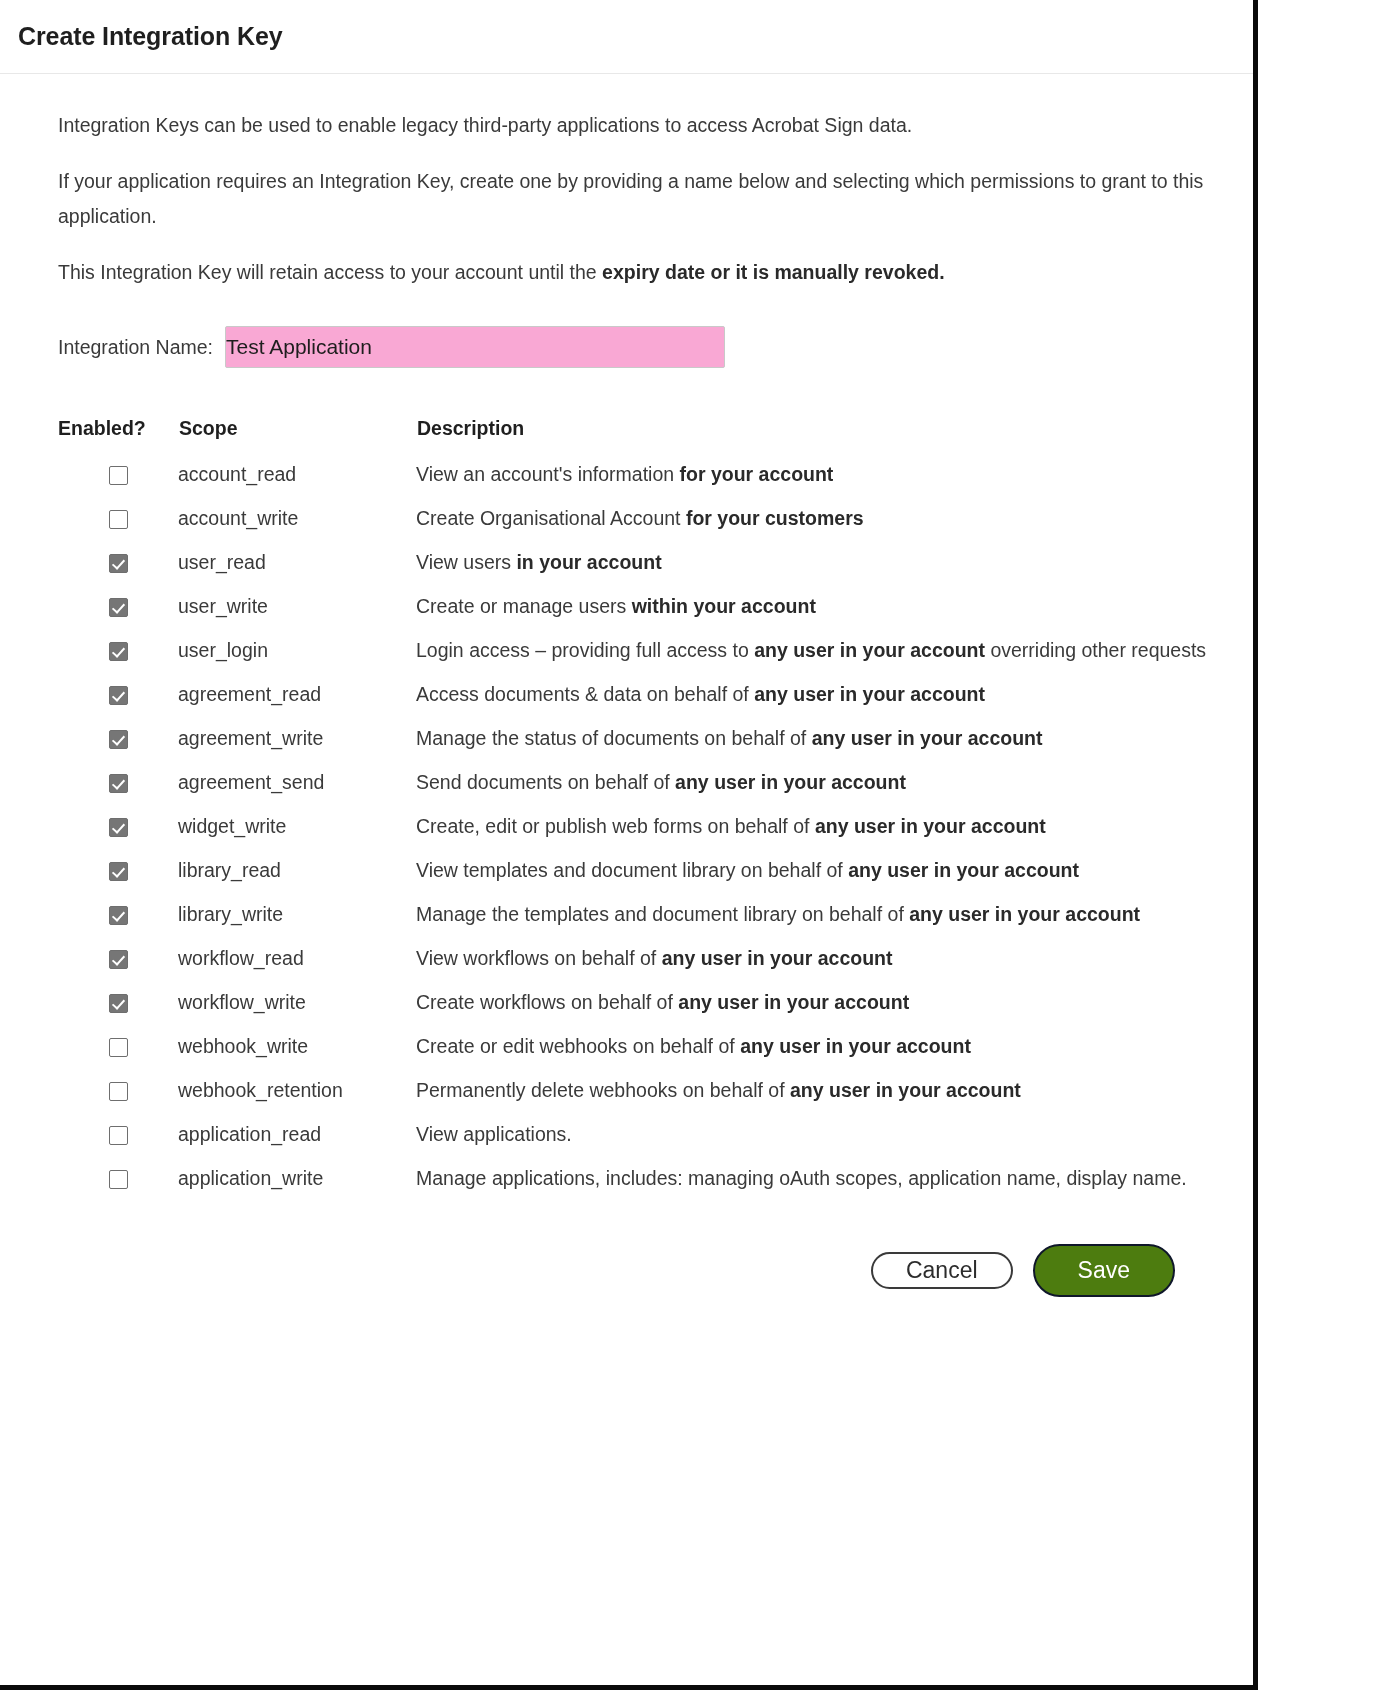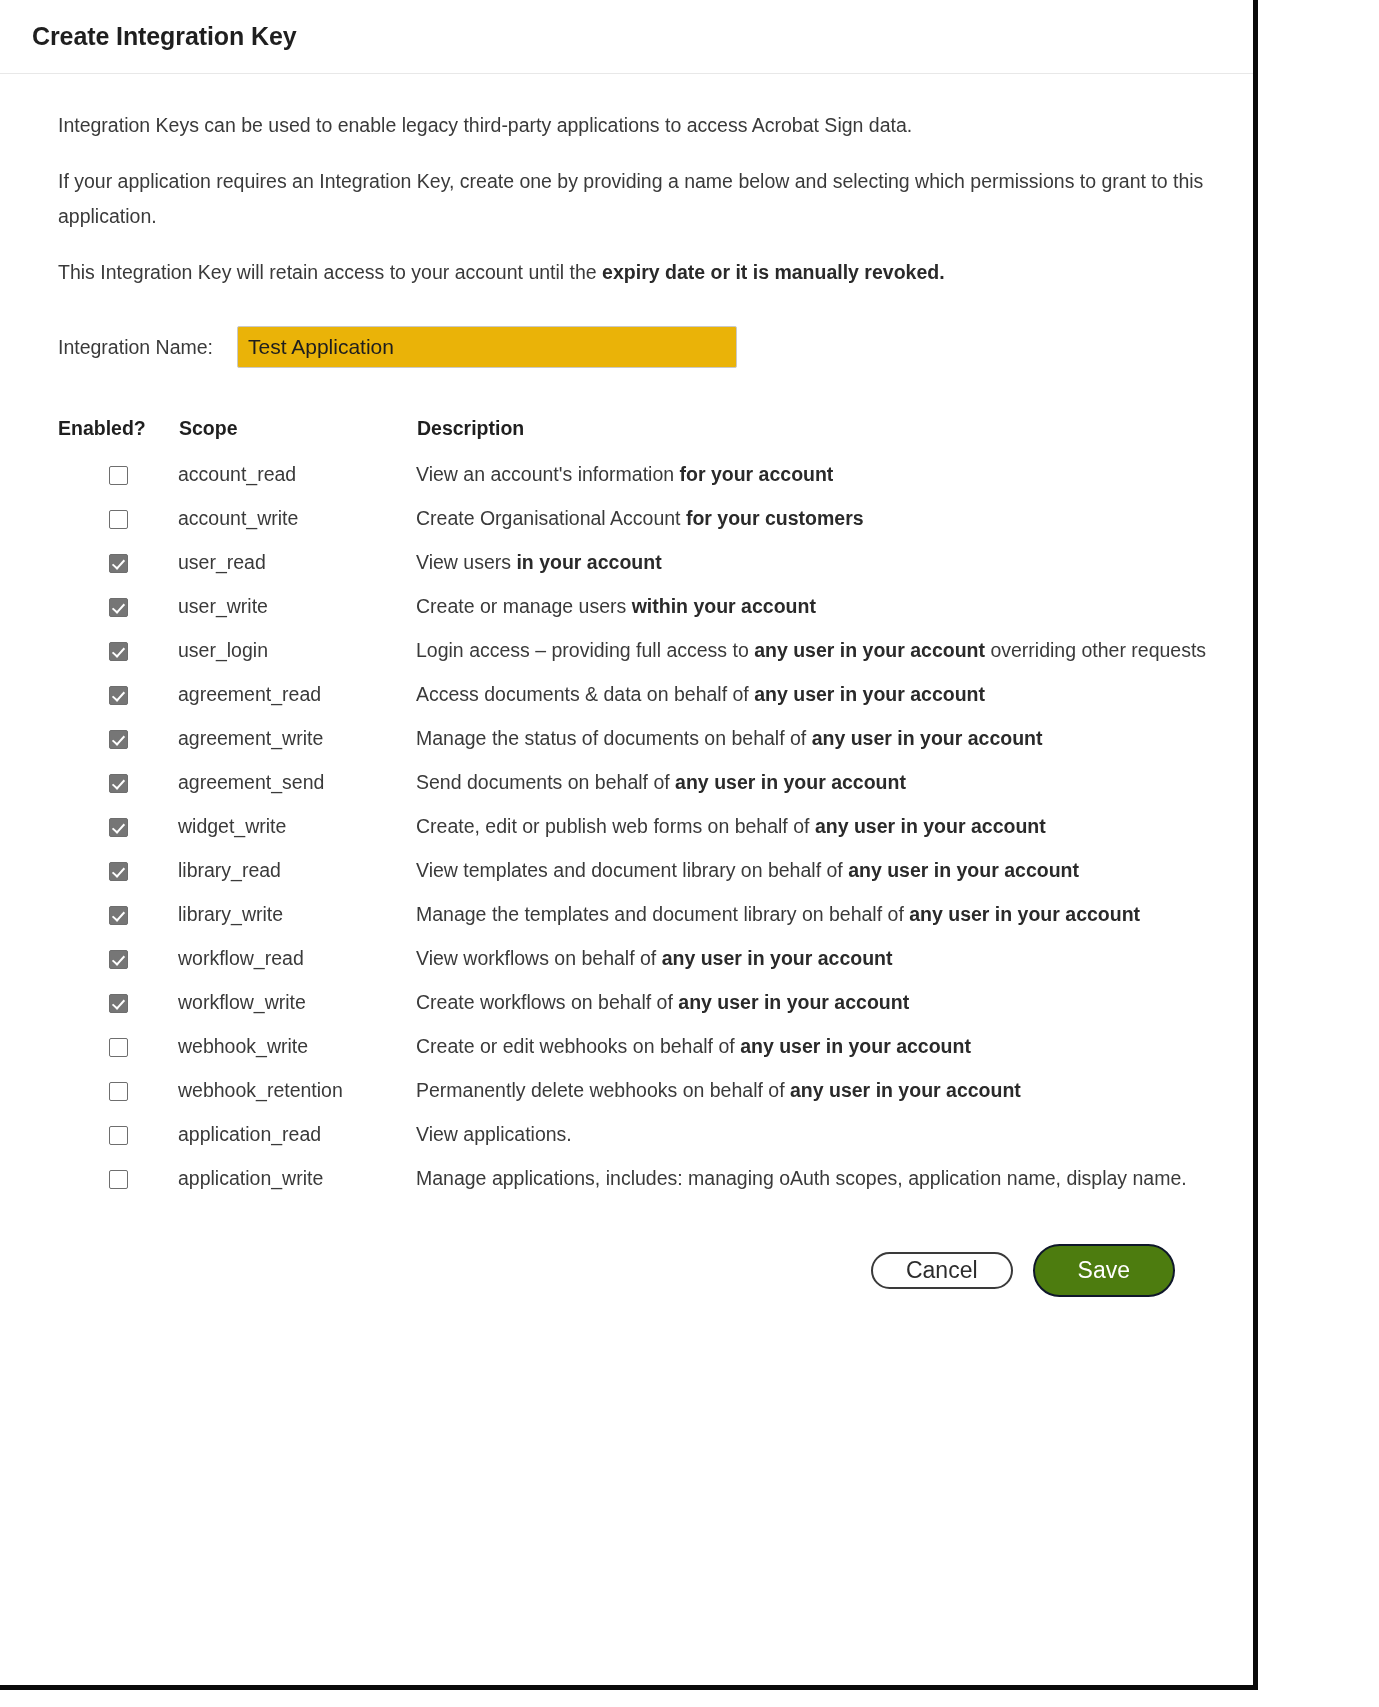--- a/index.html
+++ b/index.html
@@ -38,21 +38,21 @@
     left: 0; top: 1695px;
     width: 1379px; height: 12px;
     background: #ffffff;
   }
 
   
   .dialog-title {
     font-size: 25px;
     font-weight: bold;
     color: #1f1f1f;
-    padding: 22px 0 0 32px;
+    padding: 22px 0 0 18px;
     letter-spacing: -0.1px;
   }
   .title-rule {
     margin-top: 22px;
     height: 1px;
     background: #e8e8e8;
     width: 1258px;
   }
 
   
@@ -72,32 +72,32 @@
   
   .name-row {
     display: flex;
     align-items: center;
     margin-top: 36px;
     margin-bottom: 8px;
   }
   .name-label {
     font-size: 19.5px;
     color: #3a3a3a;
-    margin-right: 24px;
+    margin-right: 12px;
   }
   .name-input {
     width: 500px;
     height: 42px;
     border: 1px solid #c9c9c9;
     border-radius: 2px;
-    padding: 0 10px;
+    padding: 0 0;
     font-family: "Liberation Sans", sans-serif;
     font-size: 21px;
     color: #1e1e1e;
-    background: #eab308;
+    background: #f9a8d4;
     outline: none;
   }
 
   
   table.scopes {
     margin-top: 48px;
     border-collapse: collapse;
     width: 1185px;
     table-layout: fixed;
   }

